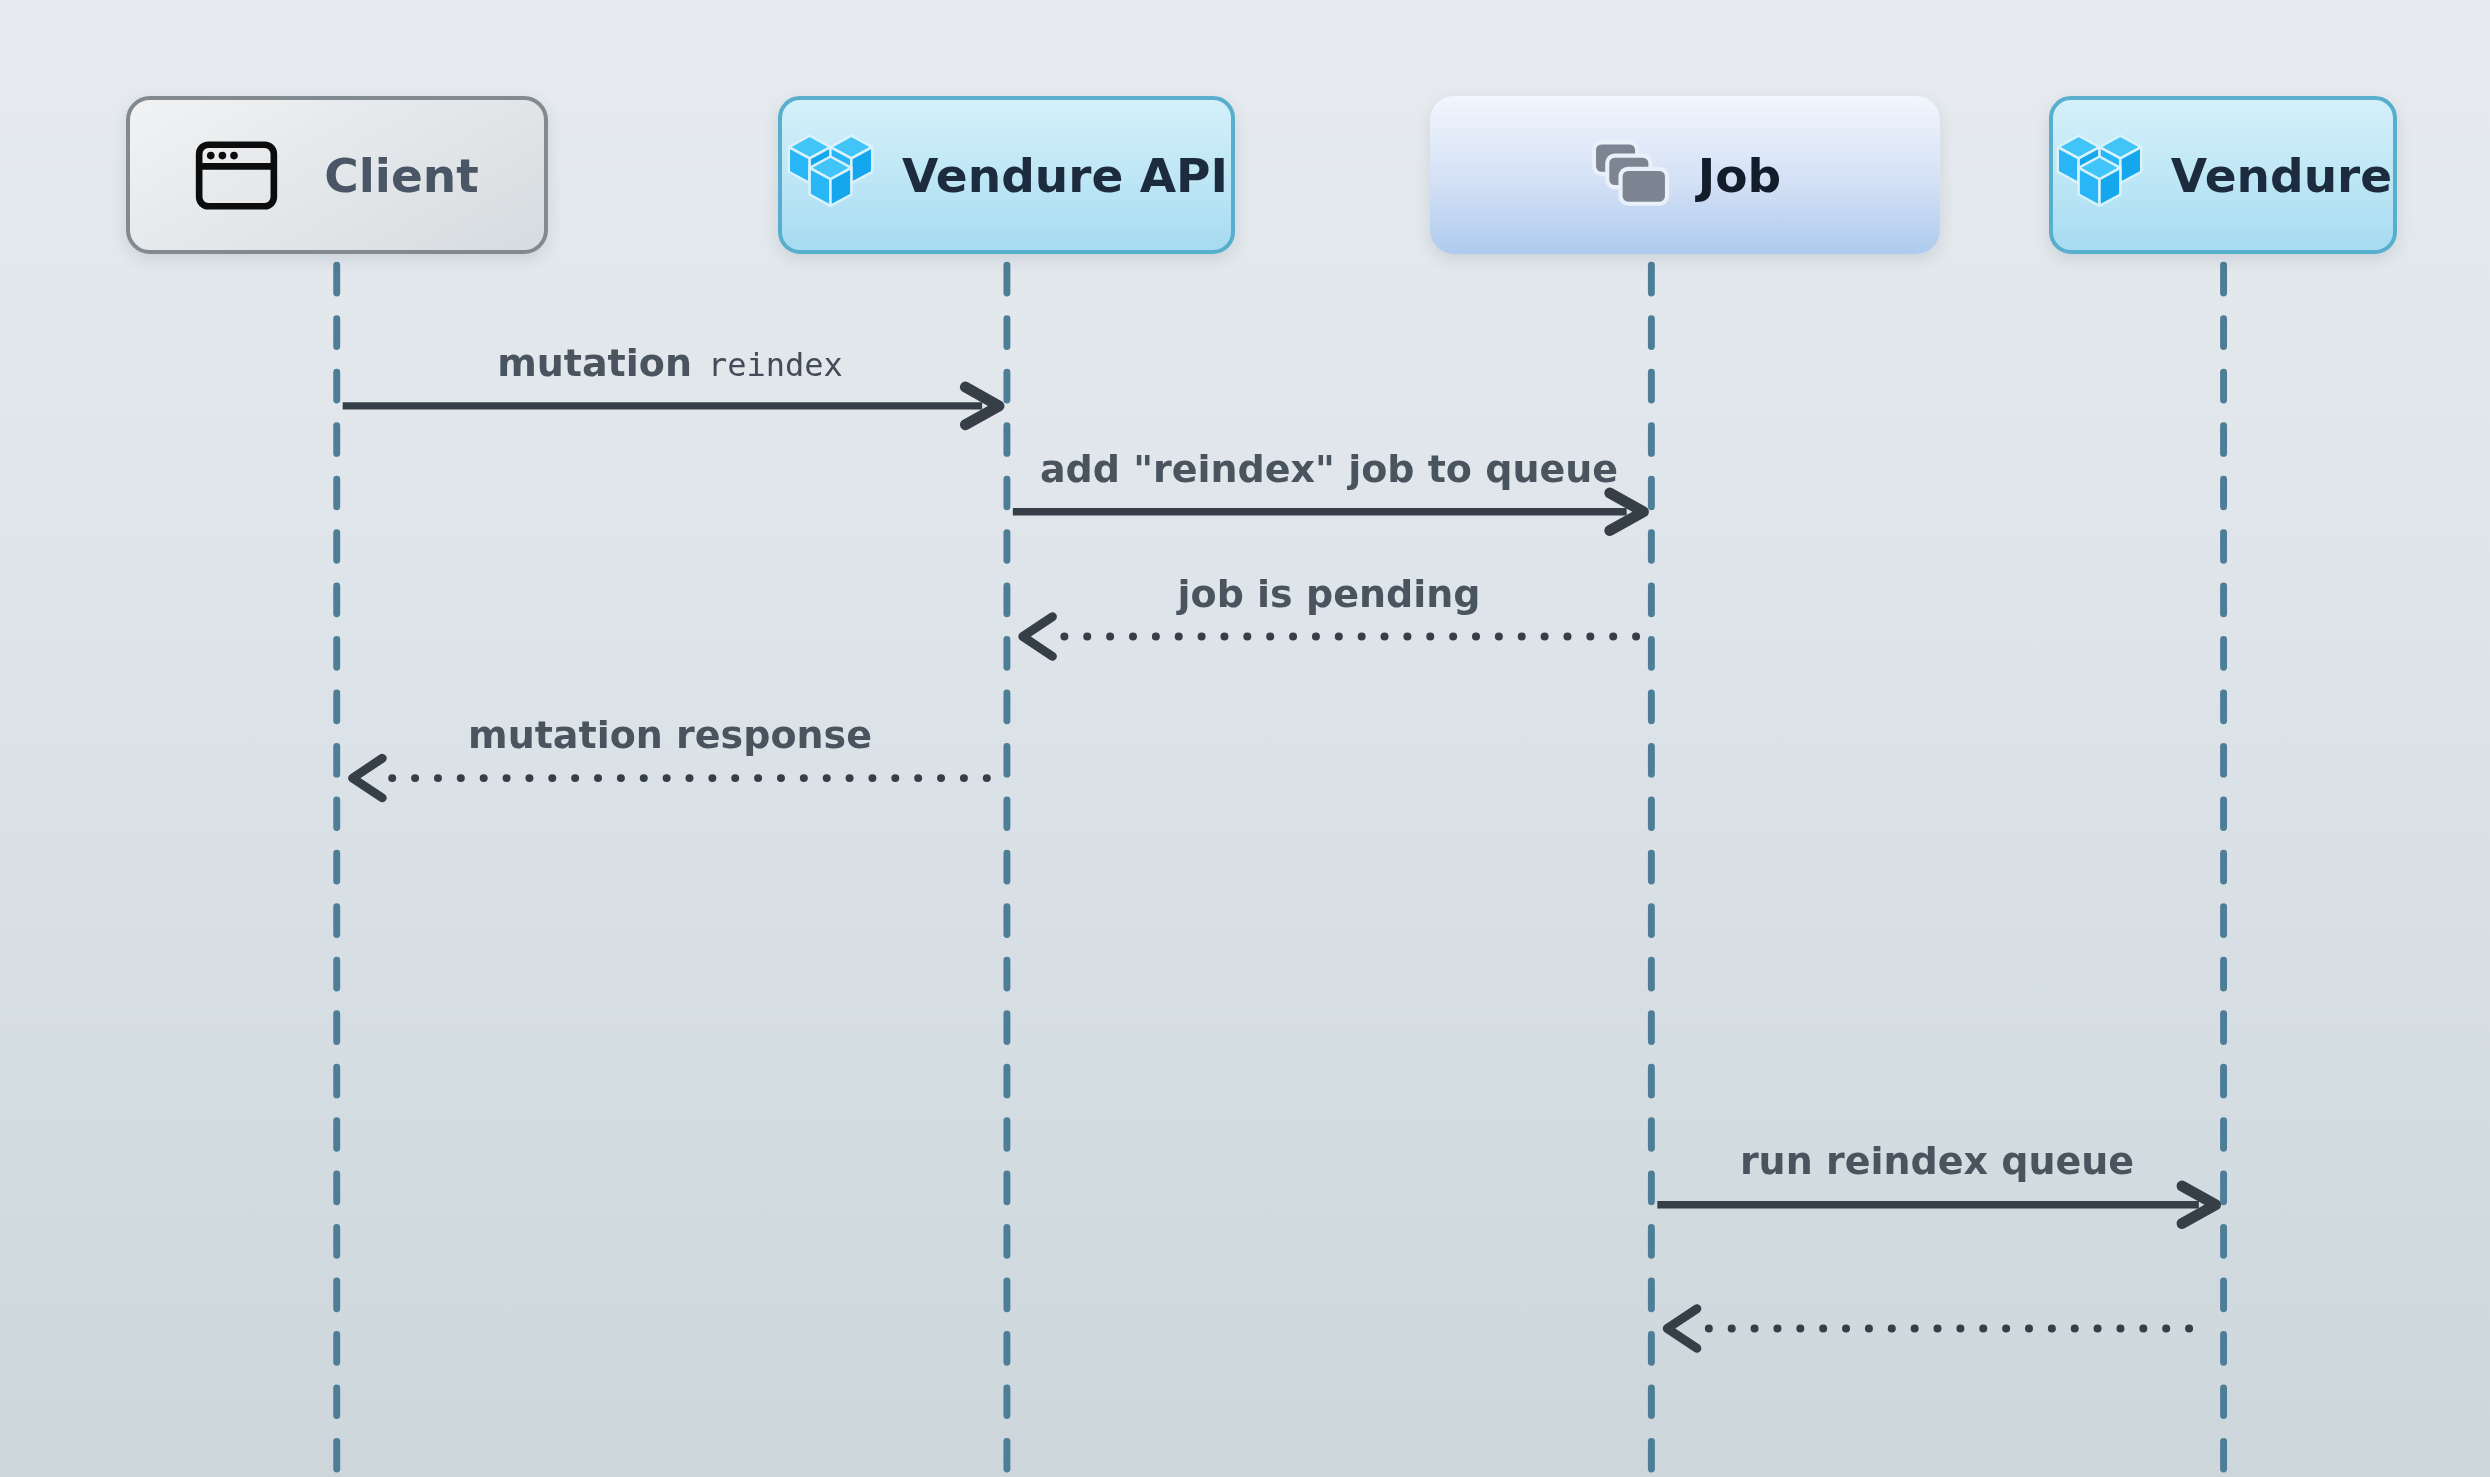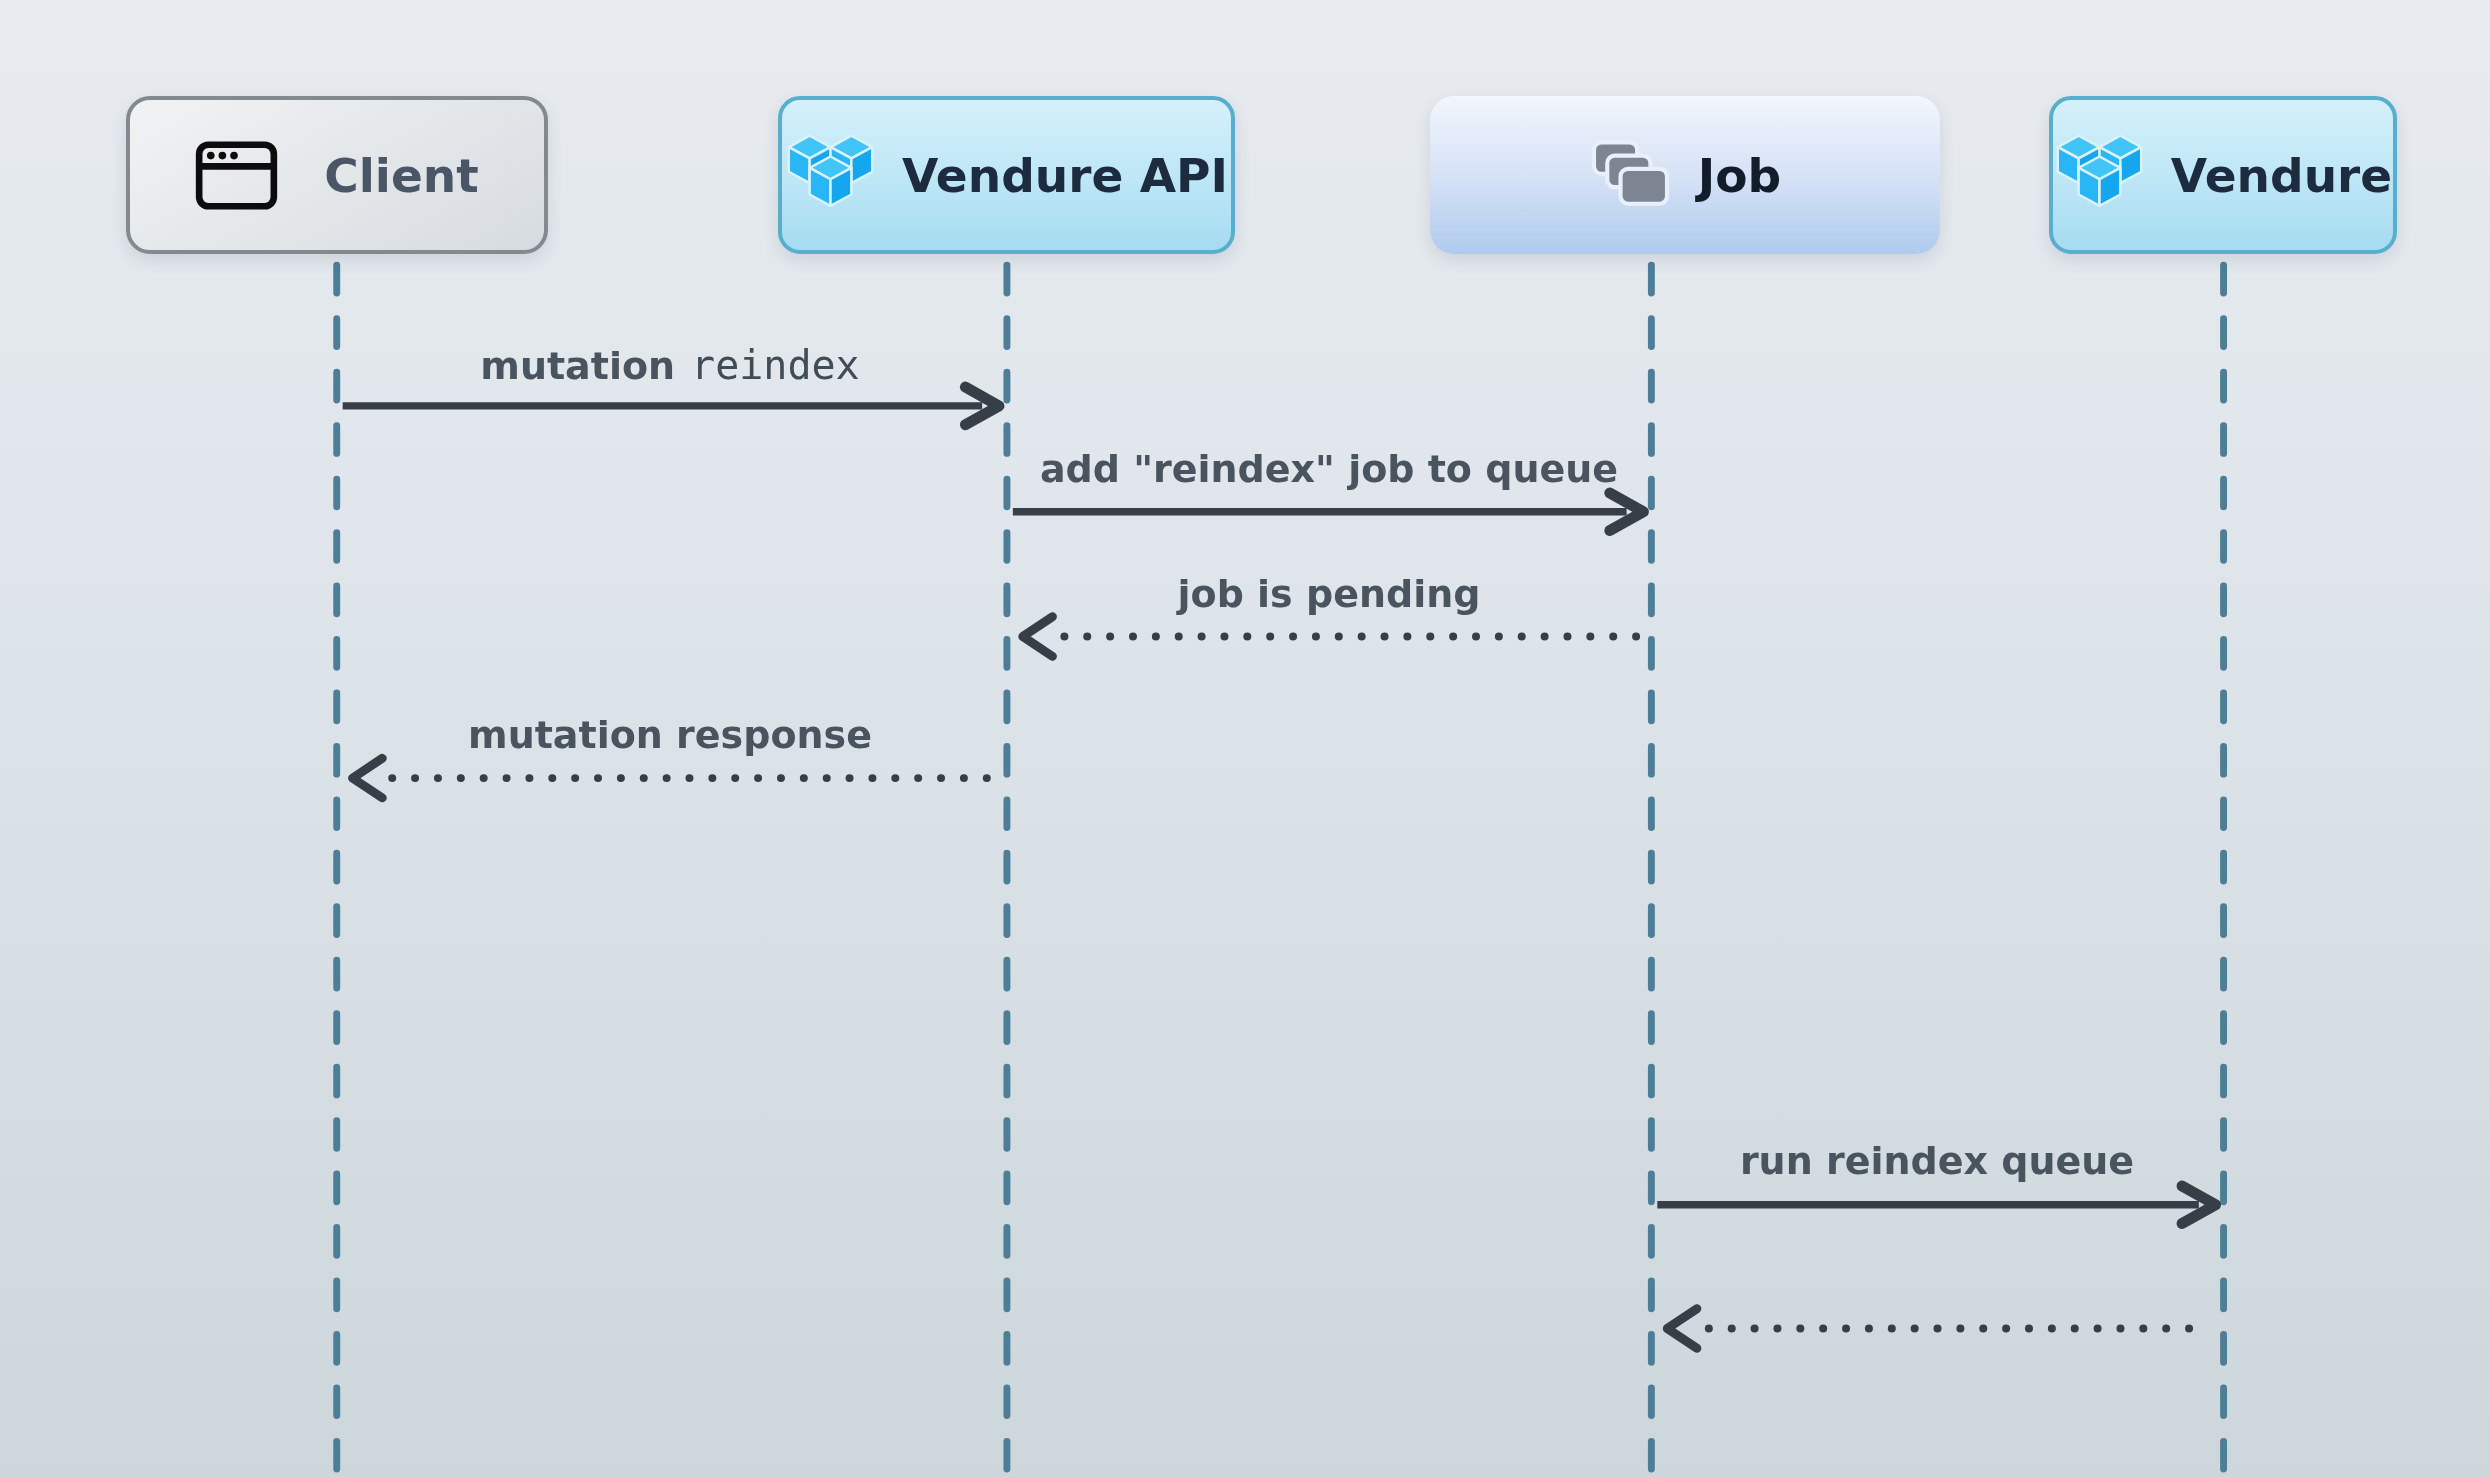--- a/index.html
+++ b/index.html
@@ -44,21 +44,21 @@
   }
   .p-job .plabel { color: #131c2b; }
 
   .msg-label {
     position: absolute; transform: translateX(-50%);
     font-weight: 700; font-size: 38px; color: #49545f;
     white-space: nowrap; line-height: 1.2;
   }
   .msg-label .code {
     font-family: "DejaVu Sans Mono", monospace;
-    font-weight: 400; font-size: 40px; margin-left: 16px; color: #414c58;
+    font-weight: 400; font-size: 32px; margin-left: 16px; color: #414c58;
   }
 </style>
 </head>
 <body>
 
 <div class="stage">
 
   <svg class="lines" width="2491" height="1477" viewBox="0 0 2516 1492">
 
     <line x1="340" y1="268" x2="340" y2="1500" stroke="#4e7e97" stroke-width="7" stroke-dasharray="28 26" stroke-linecap="round"></line>

